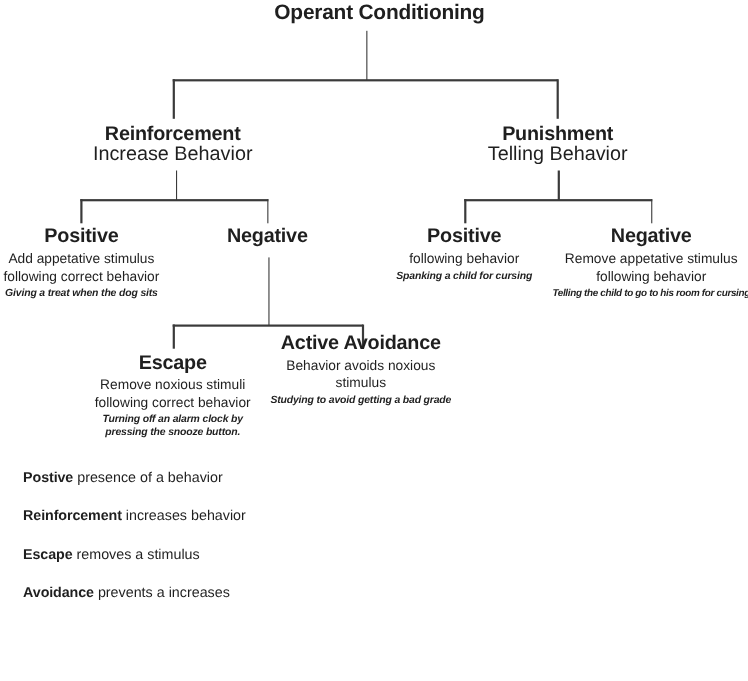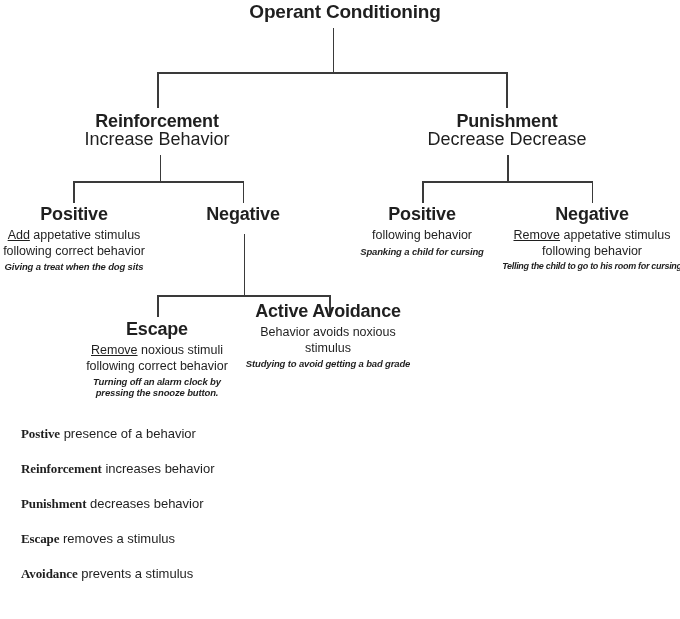--- a/index.html
+++ b/index.html
@@ -20,24 +20,24 @@
   }
   .branch{position:absolute;width:200px;text-align:center;}
   .branch-head{font-size:18px;font-weight:bold;letter-spacing:-0.2px;line-height:22px;}
   .branch-sub{font-size:18px;line-height:15px;}
   .node{position:absolute;text-align:center;}
   .node-head{font-size:18px;font-weight:bold;letter-spacing:-0.2px;line-height:23px;margin-bottom:2px;}
   .node-line{font-size:12.5px;line-height:15.5px;}
   .node-example{font-size:9.5px;font-style:italic;font-weight:bold;line-height:11px;margin-top:2px;letter-spacing:-0.15px;}
   .node-example.tight{font-size:9px;letter-spacing:-0.3px;}
   .nowrap{white-space:nowrap;}
-  .u{text-decoration:underline;}
+  .u{}
   .legend{position:absolute;left:21px;top:426px;}
   .legend-row{font-size:13px;line-height:15px;margin-bottom:20px;white-space:nowrap;}
-  .legend-term{font-weight:bold;letter-spacing:-0.1px;font-family:Liberation Serif, serif;}
+  .legend-term{font-weight:bold;letter-spacing:-0.1px;}
 </style>
 </head>
 <body>
 
 <div id="stage">
 
   <div class="title">Operant Conditioning</div>
 
   <div class="v" style="left:332.5px;top:28px;height:45px;"></div>
   <div class="h" style="left:157px;top:72px;width:350px;"></div>
@@ -58,21 +58,21 @@
   <div class="h" style="left:422px;top:181px;width:171px;"></div>
   <div class="v" style="left:422px;top:181px;height:22px;"></div>
   <div class="v" style="left:591.5px;top:181px;height:22px;"></div>
 
   <div class="branch" style="left:57px;top:110px;">
     <div class="branch-head">Reinforcement</div>
     <div class="branch-sub">Increase Behavior</div>
   </div>
   <div class="branch" style="left:407px;top:110px;">
     <div class="branch-head">Punishment</div>
-    <div class="branch-sub">Decrease Decrease</div>
+    <div class="branch-sub">Telling Behavior</div>
   </div>
 
   <div class="node" style="left:-8px;top:203px;width:164px;">
     <div class="node-head">Positive</div>
     <div class="node-line"><span class="u">Add</span><span> appetative stimulus</span></div>
     <div class="node-line">following correct behavior</div>
     <div class="node-example nowrap">Giving a treat when the dog sits</div>
   </div>
 
   <div class="node" style="left:183px;top:203px;width:120px;">
@@ -112,26 +112,22 @@
   <div class="legend">
     <div class="legend-row">
       <span class="legend-term">Postive</span>
       <span>presence of a behavior</span>
     </div>
     <div class="legend-row">
       <span class="legend-term">Reinforcement</span>
       <span>increases behavior</span>
     </div>
     <div class="legend-row">
-      <span class="legend-term">Punishment</span>
-      <span>decreases behavior</span>
-    </div>
-    <div class="legend-row">
       <span class="legend-term">Escape</span>
       <span>removes a stimulus</span>
     </div>
     <div class="legend-row">
       <span class="legend-term">Avoidance</span>
-      <span>prevents a stimulus</span>
+      <span>prevents a increases</span>
     </div>
   </div>
 
 </div>
 
 </body></html>

